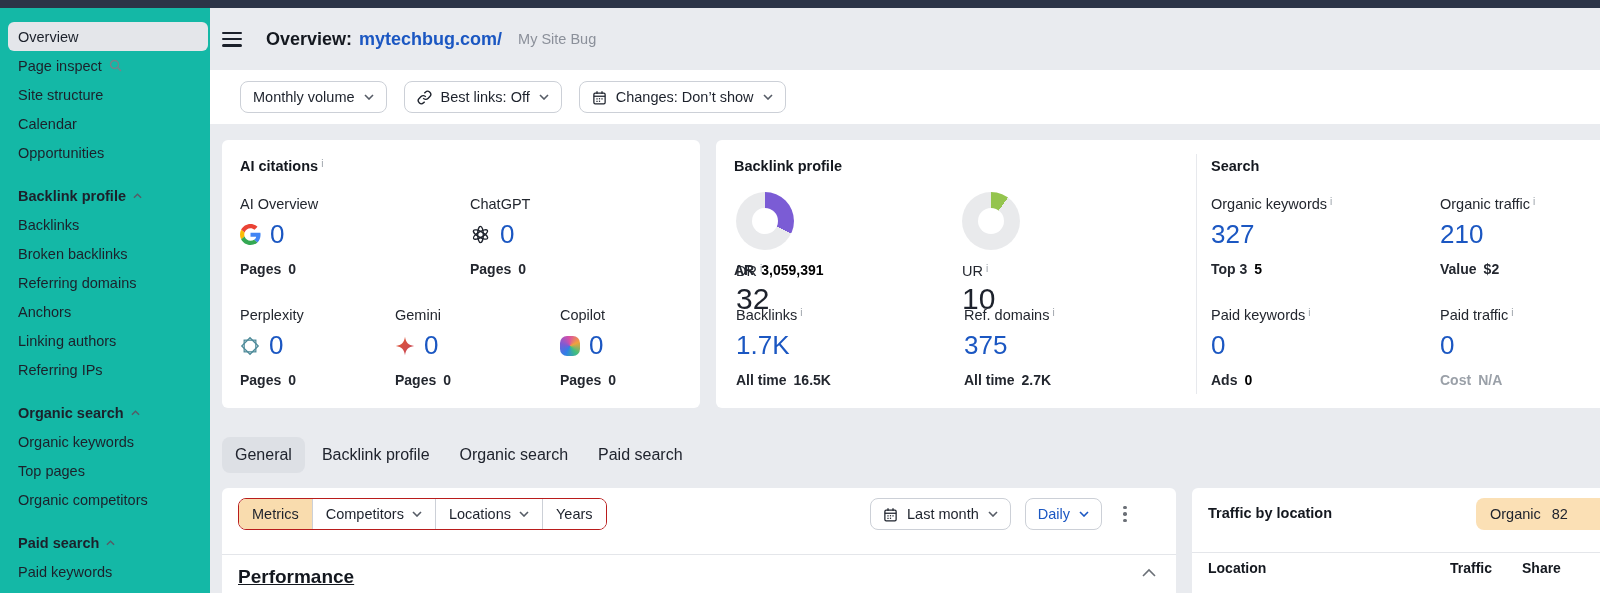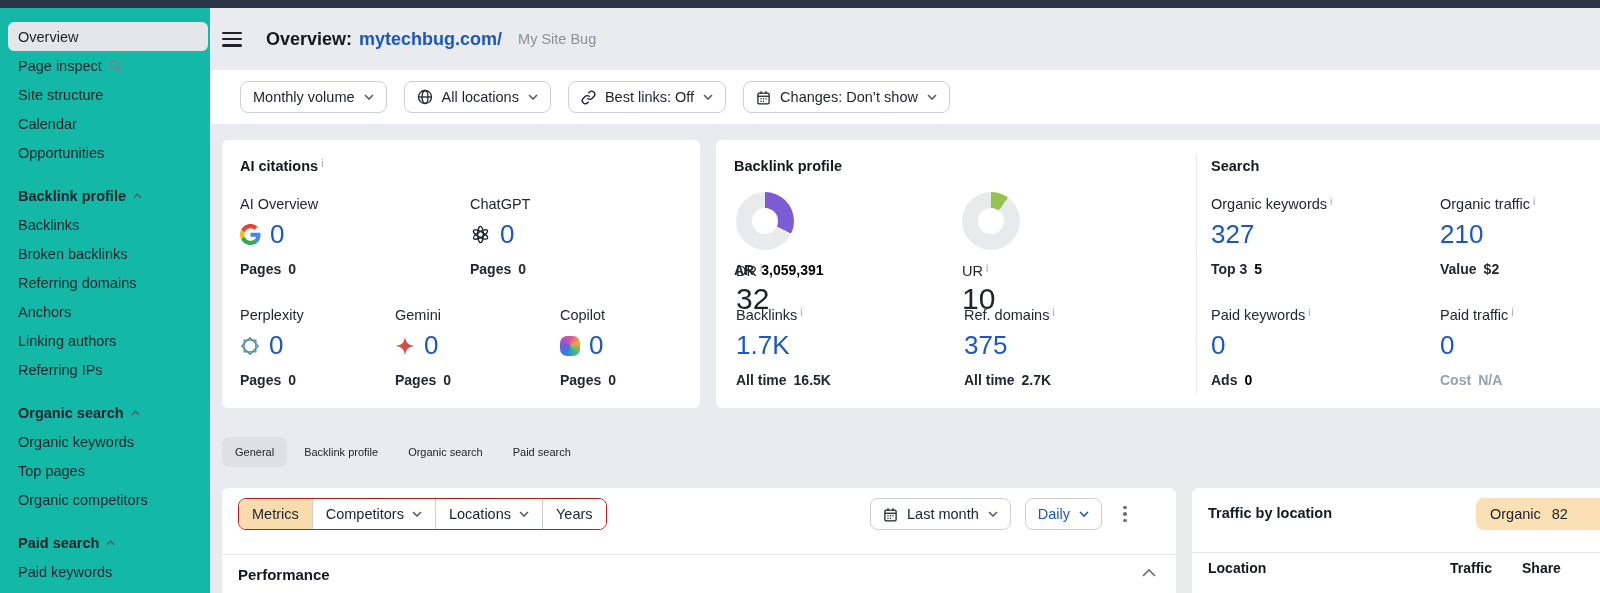--- a/index.html
+++ b/index.html
@@ -45,37 +45,37 @@
   .rating { display:flex; gap:13px;flex-direction:column; }
   .rating-val { font-size:30px; color:#1d222c; margin-top:3px; }
   .vdiv { position:absolute; width:1px; background:#e7e9ed; }
 
   
   .ic-g, .ic-knot, .ic-star8, .ic-spark { display:flex; }
   .ic-copilot { width:20px; height:20px; border-radius:7px; background:conic-gradient(from 210deg,#2f7fe8,#7b5cd5,#d94fa6,#f2a13c,#3fbf7f,#2f7fe8); }
 
   
   .tabs { position:absolute; left:222px; top:437px; display:flex; gap:4px; align-items:center; }
-  .tab { padding:9px 13px; font-size:11px; color:#20242e; border-radius:8px; cursor:pointer; white-space:nowrap; }
+  .tab { padding:9px 13px; font-size:16px; color:#20242e; border-radius:8px; cursor:pointer; white-space:nowrap; }
   .tab.active { background:#dde0e5; }
 
   
   .panel-left { position:absolute; left:222px; top:488px; width:954px; height:120px; background:#fff; border-radius:6px; }
   .ptoolbar { display:flex; align-items:center; padding:10px 24px 0 16px; }
   .seg-group { display:flex; border:1px solid #b91c1c; border-radius:8px; overflow:hidden; height:32px; }
   .seg { display:flex; align-items:center; gap:8px; padding:0 13px; font-size:14.5px; color:#1d222c; background:#fff; border-left:1px solid #ccd0d7; cursor:pointer; white-space:nowrap; }
   .seg:first-child { border-left:none; }
   .seg.active { background:#f9dcae; }
   .right-controls { margin-left:auto; display:flex; align-items:center; gap:14px; margin-right:18px; }
   .daily { color:#1b57c2; }
   .daily .chev { color:#1b57c2; }
   .kebab { width:18px; height:32px; display:flex; flex-direction:column; align-items:center; justify-content:center; gap:3px; cursor:pointer; }
   .kebab i { width:3.5px; height:3.5px; border-radius:50%; background:#6b7077; }
   .hdiv { position:absolute; left:0; right:0; height:1px; background:#e4e6ea; }
-  .perf-title { position:absolute; left:16px; top:78px; font-size:15px; font-weight:700; color:#14181f; }
+  .perf-title { position:absolute; left:16px; top:78px; font-size:19px; font-weight:700; color:#14181f;text-decoration:underline; }
   .collapse { position:absolute; right:20px; top:80px; color:#6b7077; cursor:pointer; display:flex; }
 
   
   .panel-right { position:absolute; left:1192px; top:488px; width:440px; height:120px; background:#fff; border-radius:6px; }
   .tr-title { position:absolute; left:16px; top:17px; font-size:14.5px; font-weight:700; color:#14181f; }
   .badge { position:absolute; left:284px; top:10px; height:32px; width:150px; border-radius:8px; background:#fbe0b5; display:flex; align-items:center; gap:11px; padding:0 14px; font-size:14.5px; color:#20242e; cursor:pointer; }
   .cols { position:absolute; left:0; right:0; top:72px; font-size:14px; font-weight:700; color:#14181f; }
   .col-location { position:absolute; left:16px; }
   .col-traffic { position:absolute; left:240px; width:60px; text-align:right; }
   .col-share { position:absolute; left:330px; }
@@ -167,33 +167,20 @@
       </div>
     <span class="h-title">Overview:</span>
     <span class="h-domain">mytechbug.com/</span>
     <span class="h-site">My Site Bug</span>
 
   </header>
 
   <div class="filterband">
     <button class="fbtn">
       <span>Monthly volume</span>
-      <span class="chev">
-          <svg width="10" height="6" viewBox="0 0 10 6" fill="none" stroke="currentColor" stroke-width="1.6">
-            <path d="M1 1l4 4 4-4"></path>
-          </svg>
-        </span>
-    </button>
-    <button class="fbtn">
-      <svg width="16" height="16" viewBox="0 0 16 16" fill="none" stroke="#1d222c" stroke-width="1.3">
-          <circle cx="8" cy="8" r="6.5"></circle>
-          <ellipse cx="8" cy="8" rx="3" ry="6.5"></ellipse>
-          <line x1="1.5" y1="8" x2="14.5" y2="8"></line>
-        </svg>
-      <span>All locations</span>
       <span class="chev">
           <svg width="10" height="6" viewBox="0 0 10 6" fill="none" stroke="currentColor" stroke-width="1.6">
             <path d="M1 1l4 4 4-4"></path>
           </svg>
         </span>
     </button>
     <button class="fbtn">
       <svg width="15" height="15" viewBox="0 0 24 24" fill="none" stroke="#1d222c" stroke-width="2.2">
           <path d="M10 13a5 5 0 0 0 7.54.54l3-3a5 5 0 0 0-7.07-7.07l-1.72 1.71"></path>
           <path d="M14 11a5 5 0 0 0-7.54-.54l-3 3a5 5 0 0 0 7.07 7.07l1.71-1.71"></path>

